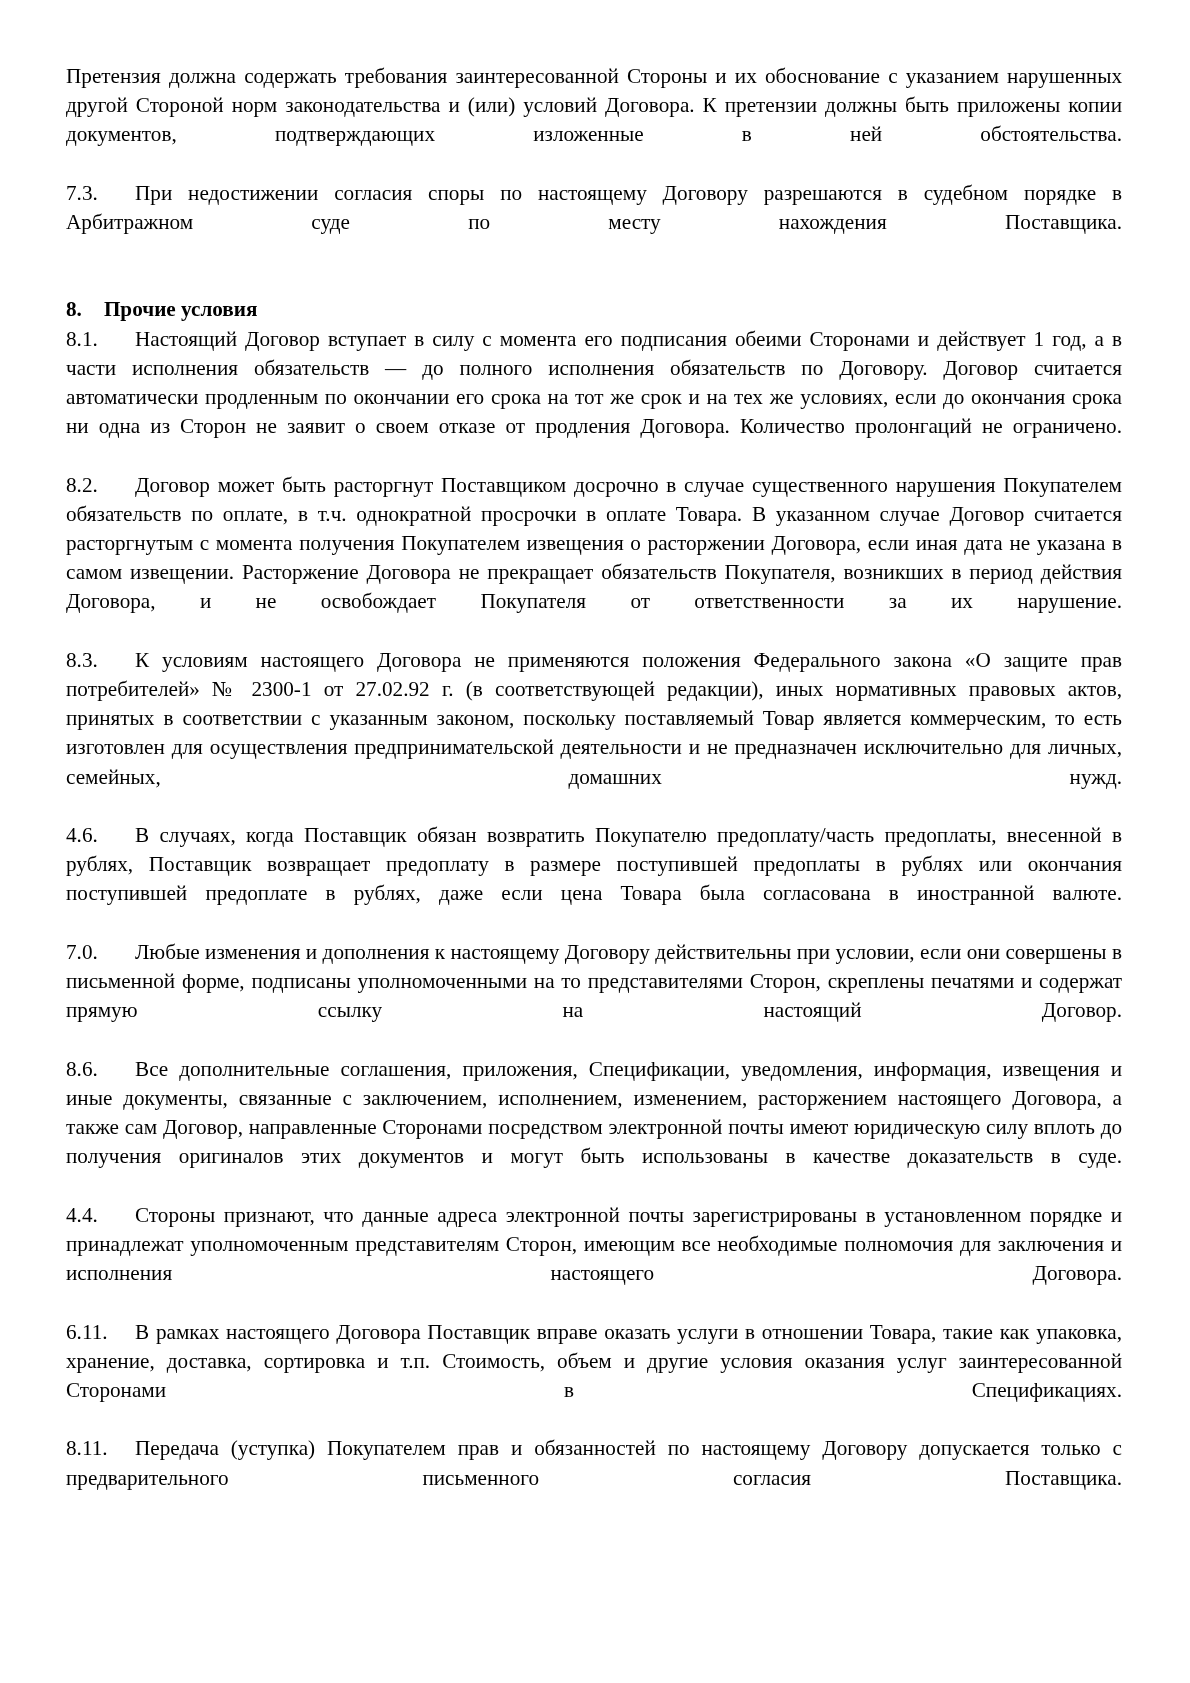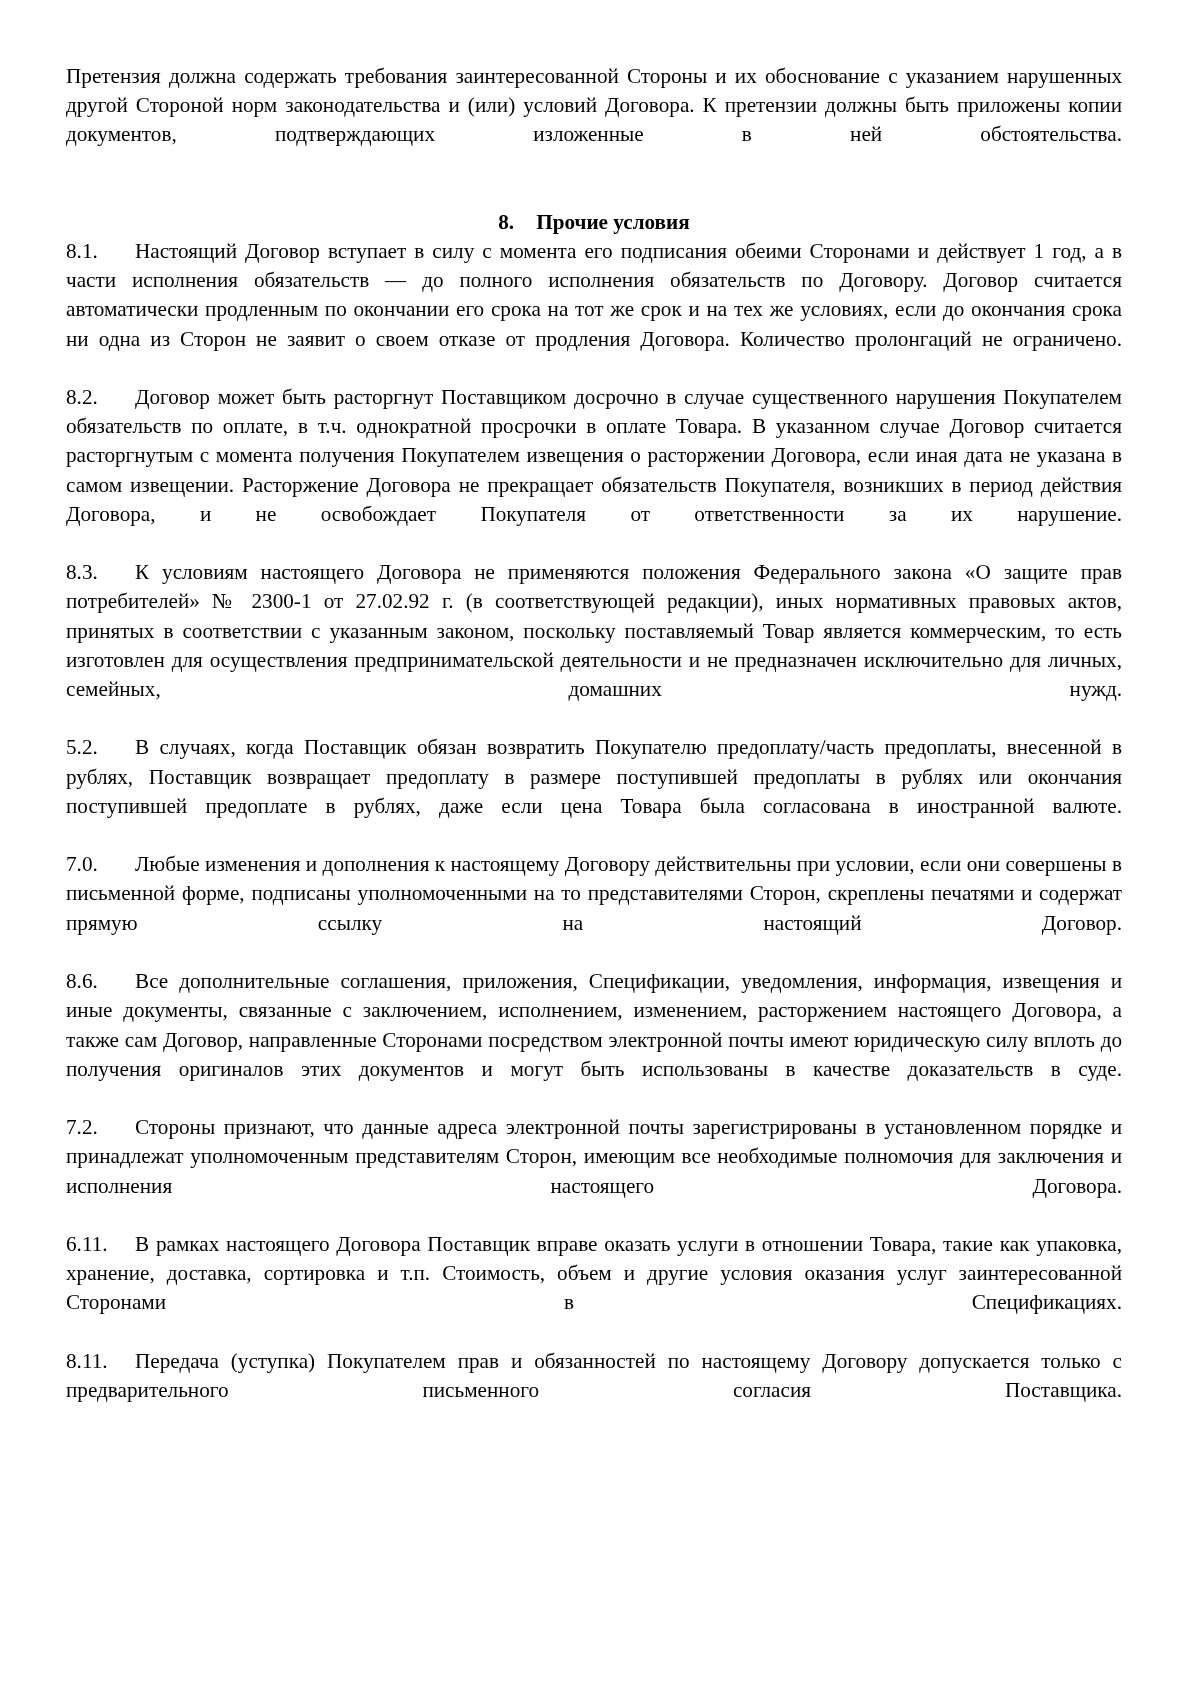--- a/index.html
+++ b/index.html
@@ -74,38 +74,41 @@
     content: "";
     display: inline-block;
     width: 100%;
   }
 
   
   .section-heading {
     font-size: 21.2px;
     line-height: 29.2px;
     font-weight: bold;
-    text-align: center;
+    text-align: left;
     margin: 0;
     padding: 0;
   }
 
   .heading-gap-before { height: 29px; }
   .heading-gap-after  { height: 0px; }
 
   .section-heading .h-num { margin-right: 22px; }
 </style>
 </head>
 <body>
 
 <div class="page">
   <div class="content">
 
     <p class="para plain">Претензия должна содержать требования заинтересованной Стороны и их обоснование с указанием нарушенных другой Стороной норм законодательства и (или) условий Договора. К претензии должны быть приложены копии документов, подтверждающих изложенные в ней обстоятельства.</p>
 
+    <p class="clause">
+      <span class="num">7.3.</span><span class="body">При недостижении согласия споры по настоящему Договору разрешаются в судебном порядке в Арбитражном суде по месту нахождения Поставщика.</span>
+    </p>
 
     <div class="heading-gap-before"></div>
 
     <p class="section-heading">
       <span class="h-num">8.</span><span>Прочие условия</span>
     </p>
 
     <div class="heading-gap-after"></div>
 
     <p class="clause">
@@ -114,35 +117,35 @@
 
     <p class="clause">
       <span class="num">8.2.</span><span class="body">Договор может быть расторгнут Поставщиком досрочно в случае существенного нарушения Покупателем обязательств по оплате, в т.ч. однократной просрочки в оплате Товара. В указанном случае Договор считается расторгнутым с момента получения Покупателем извещения о расторжении Договора, если иная дата не указана в самом извещении. Расторжение Договора не прекращает обязательств Покупателя, возникших в период действия Договора, и не освобождает Покупателя от ответственности за их нарушение.</span>
     </p>
 
     <p class="clause">
       <span class="num">8.3.</span><span class="body">К условиям настоящего Договора не применяются положения Федерального закона «О защите прав потребителей» № 2300-1 от 27.02.92 г. (в соответствующей редакции), иных нормативных правовых актов, принятых в соответствии с указанным законом, поскольку поставляемый Товар является коммерческим, то есть изготовлен для осуществления предпринимательской деятельности и не предназначен исключительно для личных, семейных, домашних нужд.</span>
     </p>
 
     <p class="clause">
-      <span class="num">5.2.</span><span class="body">В случаях, когда Поставщик обязан возвратить Покупателю предоплату/часть предоплаты, внесенной в рублях, Поставщик возвращает предоплату в размере поступившей предоплаты в рублях или окончания поступившей предоплате в рублях, даже если цена Товара была согласована в иностранной валюте.</span>
+      <span class="num">4.6.</span><span class="body">В случаях, когда Поставщик обязан возвратить Покупателю предоплату/часть предоплаты, внесенной в рублях, Поставщик возвращает предоплату в размере поступившей предоплаты в рублях или окончания поступившей предоплате в рублях, даже если цена Товара была согласована в иностранной валюте.</span>
     </p>
 
     <p class="clause">
       <span class="num">7.0.</span><span class="body">Любые изменения и дополнения к настоящему Договору действительны при условии, если они совершены в письменной форме, подписаны уполномоченными на то представителями Сторон, скреплены печатями и содержат прямую ссылку на настоящий Договор.</span>
     </p>
 
     <p class="clause">
       <span class="num">8.6.</span><span class="body">Все дополнительные соглашения, приложения, Спецификации, уведомления, информация, извещения и иные документы, связанные с заключением, исполнением, изменением, расторжением настоящего Договора, а также сам Договор, направленные Сторонами посредством электронной почты имеют юридическую силу вплоть до получения оригиналов этих документов и могут быть использованы в качестве доказательств в суде.</span>
     </p>
 
 
 
     <p class="clause">
-      <span class="num">7.2.</span><span class="body">Стороны признают, что данные адреса электронной почты зарегистрированы в установленном порядке и принадлежат уполномоченным представителям Сторон, имеющим все необходимые полномочия для заключения и исполнения настоящего Договора.</span>
+      <span class="num">4.4.</span><span class="body">Стороны признают, что данные адреса электронной почты зарегистрированы в установленном порядке и принадлежат уполномоченным представителям Сторон, имеющим все необходимые полномочия для заключения и исполнения настоящего Договора.</span>
     </p>
 
     <p class="clause">
       <span class="num">6.11.</span><span class="body">В рамках настоящего Договора Поставщик вправе оказать услуги в отношении Товара, такие как упаковка, хранение, доставка, сортировка и т.п. Стоимость, объем и другие условия оказания услуг заинтересованной Сторонами в Спецификациях.</span>
     </p>
 
     <p class="clause">
       <span class="num">8.11.</span><span class="body">Передача (уступка) Покупателем прав и обязанностей по настоящему Договору допускается только с предварительного письменного согласия Поставщика.</span>
     </p>
 

